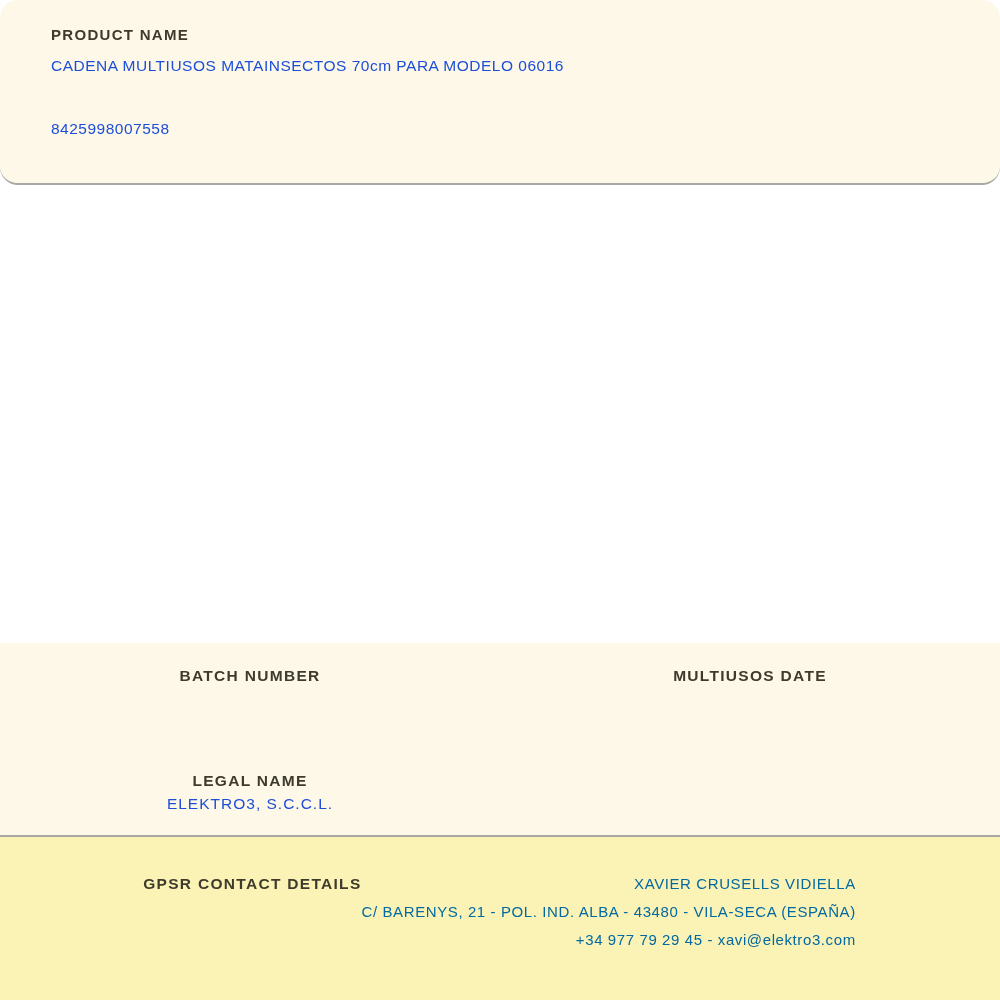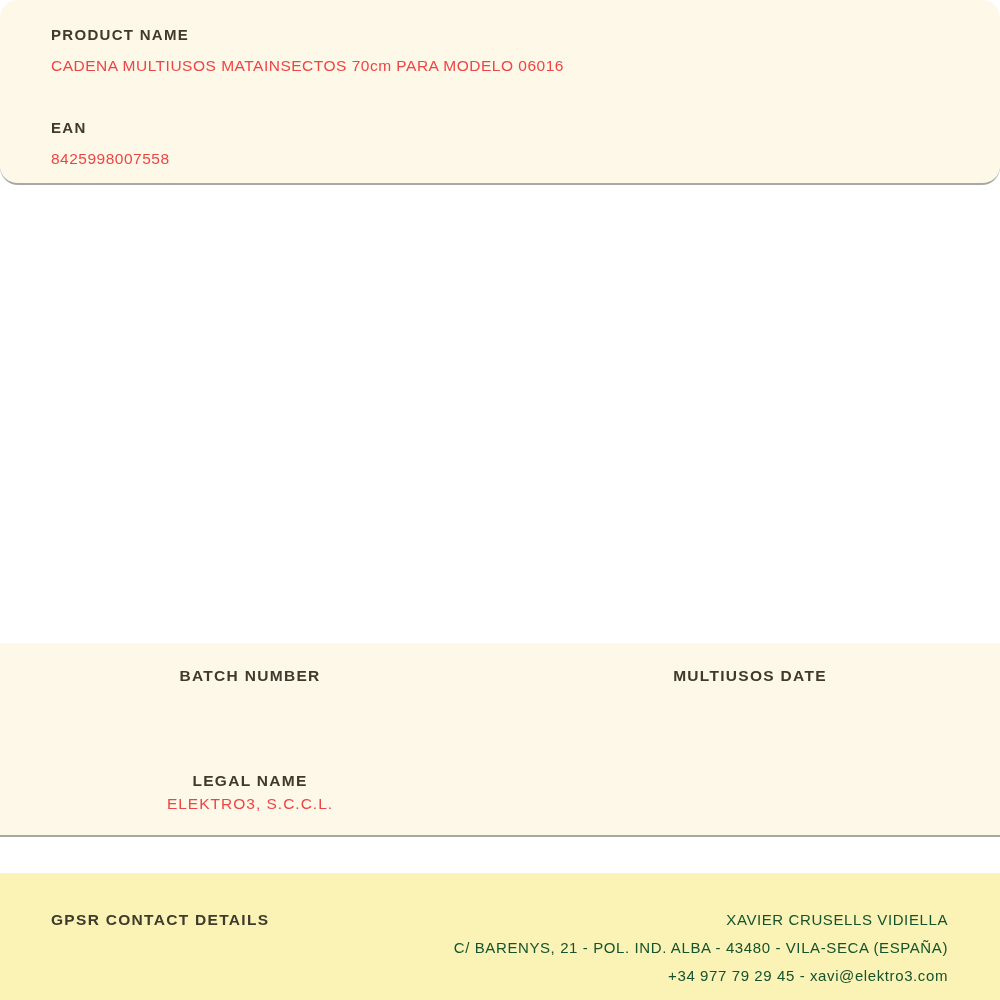--- a/index.html
+++ b/index.html
@@ -30,21 +30,21 @@
     font-size: 15px;
     font-weight: bold;
     letter-spacing: 1.3px;
     color: #3e3a2c;
     line-height: 16px;
   }
   .field-value {
     font-size: 15.5px;
     font-weight: normal;
     letter-spacing: 0.5px;
-    color: #ef4444;
+    color: #1d4ed8;
     line-height: 18px;
   }
   .section-top .field-value { margin-top: 14px; }
   .section-top .ean-block { margin-top: 45px; }
 
   
   .section-white {
     height: 458px;
     background: #ffffff;
   }
@@ -70,55 +70,53 @@
     min-height: 18px;
     letter-spacing: 1px;
   }
 
   
   .section-contact {
     flex: 1;
     background: #fbf2b5;
     padding: 37px 52px 0 51px;
     display: flex;
-    justify-content: space-between;
+    justify-content: center;
     align-items: flex-start;
-    margin-top: 36px;
   }
   .contact-title {
     font-size: 15.5px;
     font-weight: bold;
     letter-spacing: 1.3px;
     color: #3e3a2c;
     line-height: 20px;
     white-space: nowrap;
   }
   .contact-lines {
     text-align: right;
     font-size: 15px;
     letter-spacing: 0.6px;
-    color: #14532d;
+    color: #0369a1;
   }
   .contact-line {
     line-height: 20px;
     margin-bottom: 8px;
   }
 </style>
 </head>
 <body>
 
 <div class="page">
 
   <div class="section-top">
     <div class="product-block">
       <div class="field-label">PRODUCT NAME</div>
       <div class="field-value">CADENA MULTIUSOS MATAINSECTOS 70cm PARA MODELO 06016</div>
     </div>
     <div class="ean-block">
-      <div class="field-label">EAN</div>
       <div class="field-value">8425998007558</div>
     </div>
   </div>
 
   <div class="section-white"></div>
 
   <div class="section-details">
     <div class="detail-field">
       <div class="field-label">BATCH NUMBER</div>
       <div class="field-value"></div>

